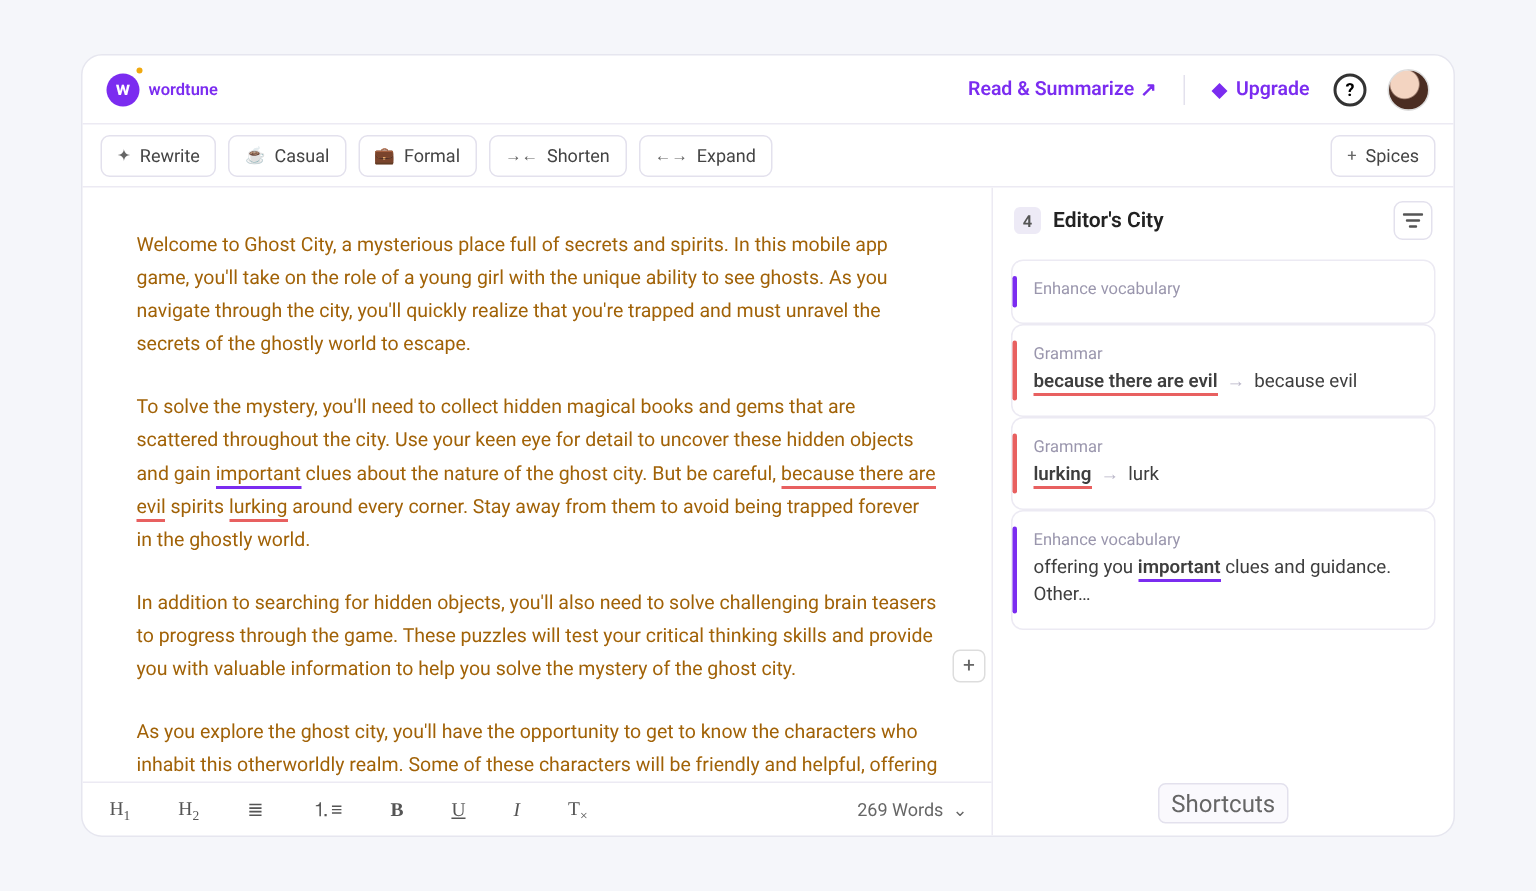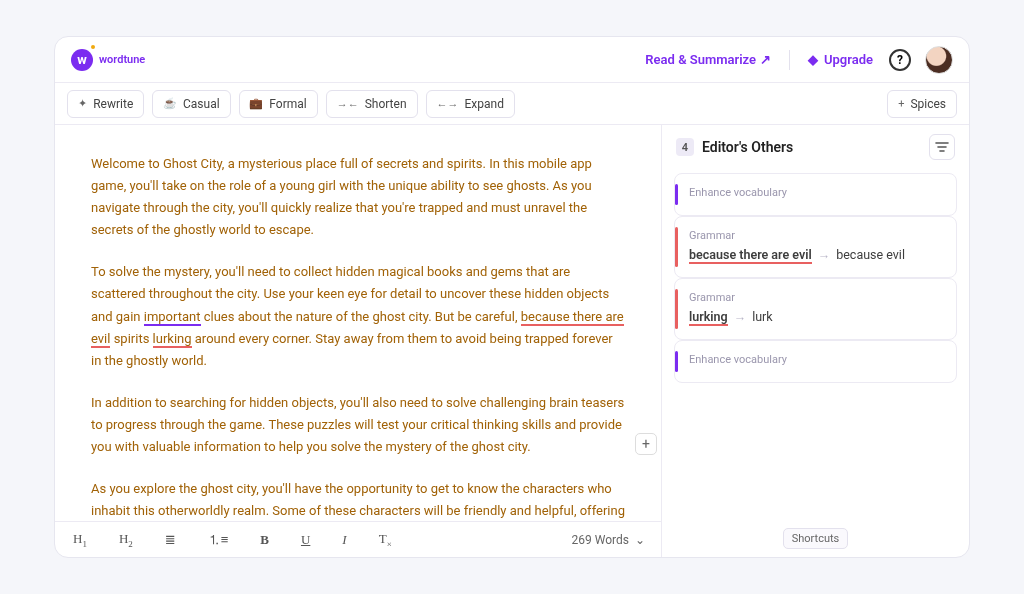--- a/index.html
+++ b/index.html
@@ -46,21 +46,21 @@
   .filter-btn { margin-left: auto; width: 26px; height: 26px; border: 1px solid #e3e1ed; border-radius: 6px; display: flex; align-items: center; justify-content: center; cursor: pointer; }
   .notes-list { flex: 1; padding: 4px 12px; overflow: hidden; }
   .note { border: 1px solid #eceaf3; border-radius: 8px; padding: 12px 12px 12px 14px; margin-bottom: 0; position: relative; }
   .note::before { content: ""; position: absolute; left: 0; top: 10px; bottom: 10px; width: 3px; border-radius: 2px; }
   .note.vocab::before { background: #7b2cf0; }
   .note.gram::before { background: #e86060; }
   .note-cat { font-size: 11px; color: #9a96ad; margin-bottom: 4px; }
   .note-body { font-size: 12.5px; color: #3e3e3e; line-height: 1.5; }
   .note-body .u-vocab, .note-body .u-gram { font-weight: 600; }
   .arrow { color: #b8b5c7; margin: 0 6px; }
-  .shortcuts { margin: 6px auto 8px; font-size: 11px; color: #666; border: 1px solid #e3e1ed; border-radius: 5px; padding: 3px 8px; align-self: center; cursor: pointer; background: #faf9fd; }
+  .shortcuts { margin: 6px auto 8px; font-size: 16px; color: #666; border: 1px solid #e3e1ed; border-radius: 5px; padding: 3px 8px; align-self: center; cursor: pointer; background: #faf9fd; }
 </style>
 </head>
 <body>
 
 <div class="app">
 
   <div class="header">
     <div class="logo">
       <div class="logo-mark">w</div>
       <div class="logo-text">wordtune</div>
@@ -131,40 +131,41 @@
         <div class="wordcount">
           <span>269 Words</span>
           <span>⌄</span>
         </div>
       </div>
     </div>
 
     <div class="notes-col">
       <div class="notes-head">
         <div class="notes-badge">4</div>
-        <div class="notes-title">Editor's Others</div>
+        <div class="notes-title">Editor's City</div>
         <div class="filter-btn">
           <svg width="14" height="12" viewBox="0 0 14 12">
               <path d="M1 2h12M3 6h8M5 10h4" stroke="#555" stroke-width="1.6" stroke-linecap="round"></path>
             </svg>
         </div>
       </div>
       <div class="notes-list" id="notes-list">
           <div class="note vocab">
             <div class="note-cat">Enhance vocabulary</div>
           </div>
           <div class="note gram">
             <div class="note-cat">Grammar</div>
             <div class="note-body"><span class="u-gram">because there are evil</span><span class="arrow">→</span>because evil</div>
           </div>
           <div class="note gram">
             <div class="note-cat">Grammar</div>
             <div class="note-body"><span class="u-gram">lurking</span><span class="arrow">→</span>lurk</div>
           </div>
           <div class="note vocab">
             <div class="note-cat">Enhance vocabulary</div>
+            <div class="note-body">offering you <span class="u-vocab">important</span> clues and guidance. Other…</div>
           </div>
         </div>
       <div class="shortcuts">Shortcuts</div>
     </div>
 
   </div>
 </div>
 
 </body></html>

